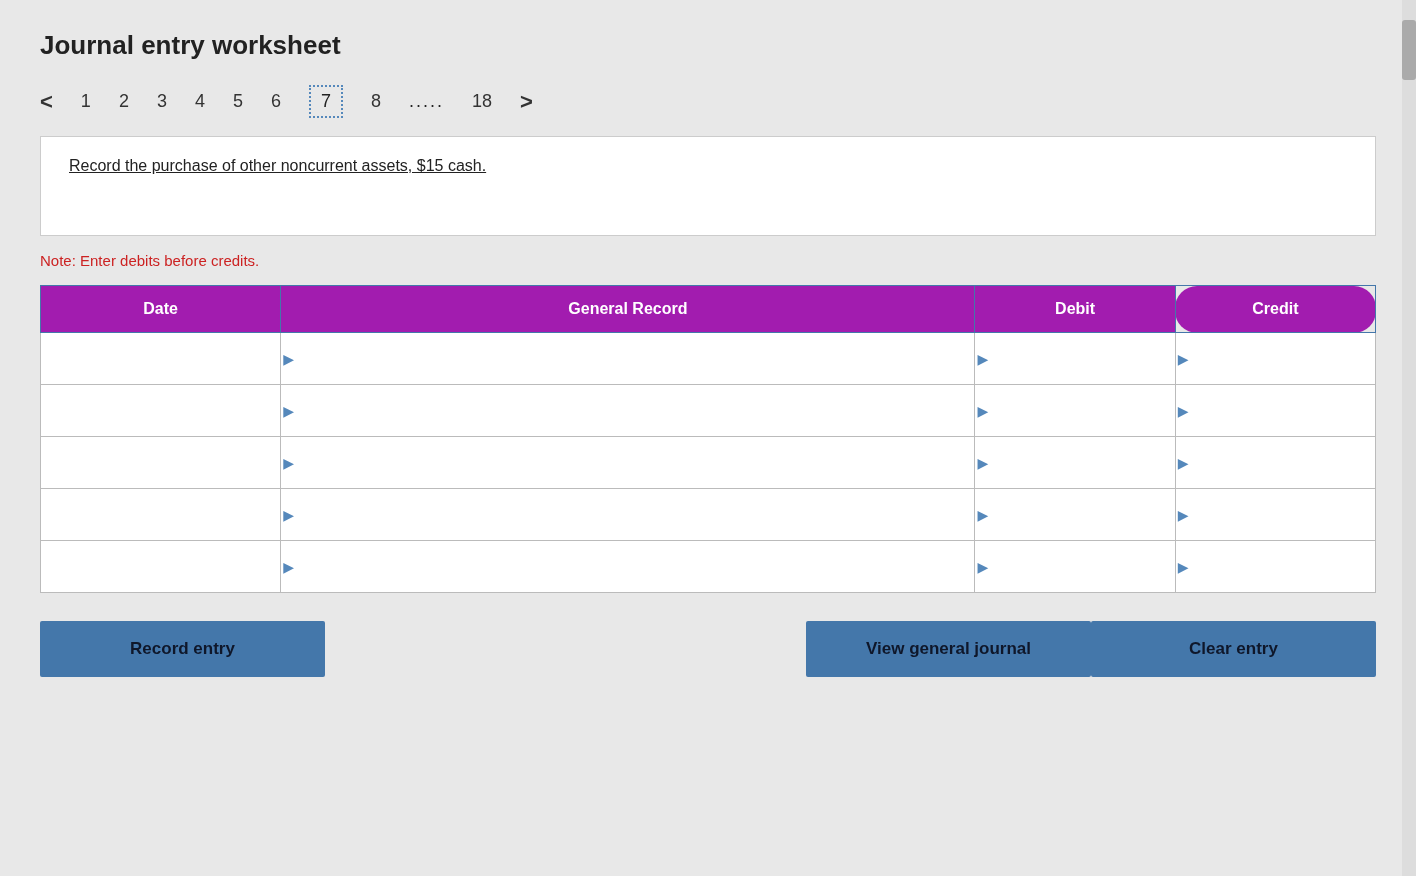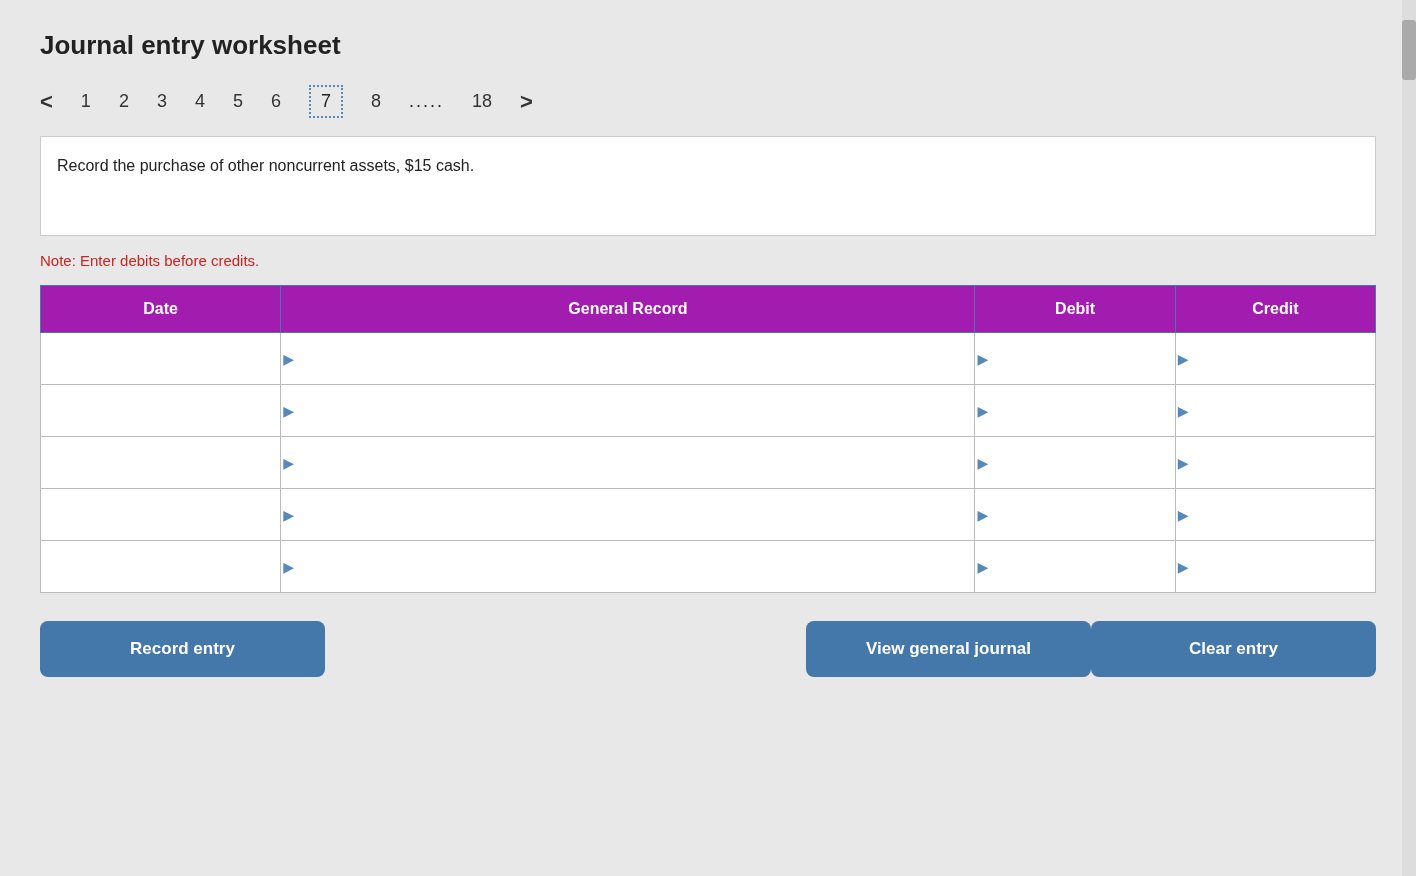--- a/index.html
+++ b/index.html
@@ -37,24 +37,25 @@
       border: 2px dotted #5588bb;
       padding: 4px 10px;
       color: #222;
     }
     .pagination .dots {
       letter-spacing: 2px;
     }
     .description-box {
       background: #fff;
       border: 1px solid #ccc;
-      padding: 20px 16px;
+      padding: 20px 28px;
       margin-bottom: 16px;
       font-size: 16px;
       min-height: 100px;
+      text-decoration: underline;
     }
     .note {
       color: #cc2222;
       font-size: 15px;
       margin-bottom: 16px;
     }
     .journal-table {
       width: 100%;
       border-collapse: collapse;
       margin-bottom: 28px;
@@ -102,27 +103,27 @@
       background: transparent;
     }
     .button-row {
       display: flex;
       gap: 0;
       align-items: center;
       margin-top: 10px;
     }
     .btn {
       background: #4477aa;
-      color: #ffffff;
+      color: #0f172a;
       border: none;
       font-size: 17px;
       font-weight: bold;
       padding: 18px 0;
       cursor: pointer;
-      border-radius: 8px;
+      border-radius: 2px;
     }
     .btn-record {
       width: 285px;
       margin-right: 76px;
     }
     .btn-clear {
       width: 285px;
     }
     .btn-view {
       width: 285px;
@@ -169,21 +170,21 @@
 </div>
 
 <div class="note">Note: Enter debits before credits.</div>
 
 <table class="journal-table">
   <thead>
     <tr>
       <th style="width:18%;">Date</th>
       <th style="width:52%;">General Record</th>
       <th style="width:15%;">Debit</th>
-      <th style="width:15%;">Credit</th>
+      <th style="width:15%;border-radius:22px;">Credit</th>
     </tr>
   </thead>
   <tbody id="table-body">
       <tr>
         <td class="date-cell"></td>
         <td class="input-cell"><span class="arrow">▶</span><input type="text" style=""></td>
         <td class="input-cell"><span class="arrow">▶</span><input type="text" style=""></td>
         <td class="input-cell"><span class="arrow">▶</span><input type="text" style=""></td>
       </tr>
       <tr>

